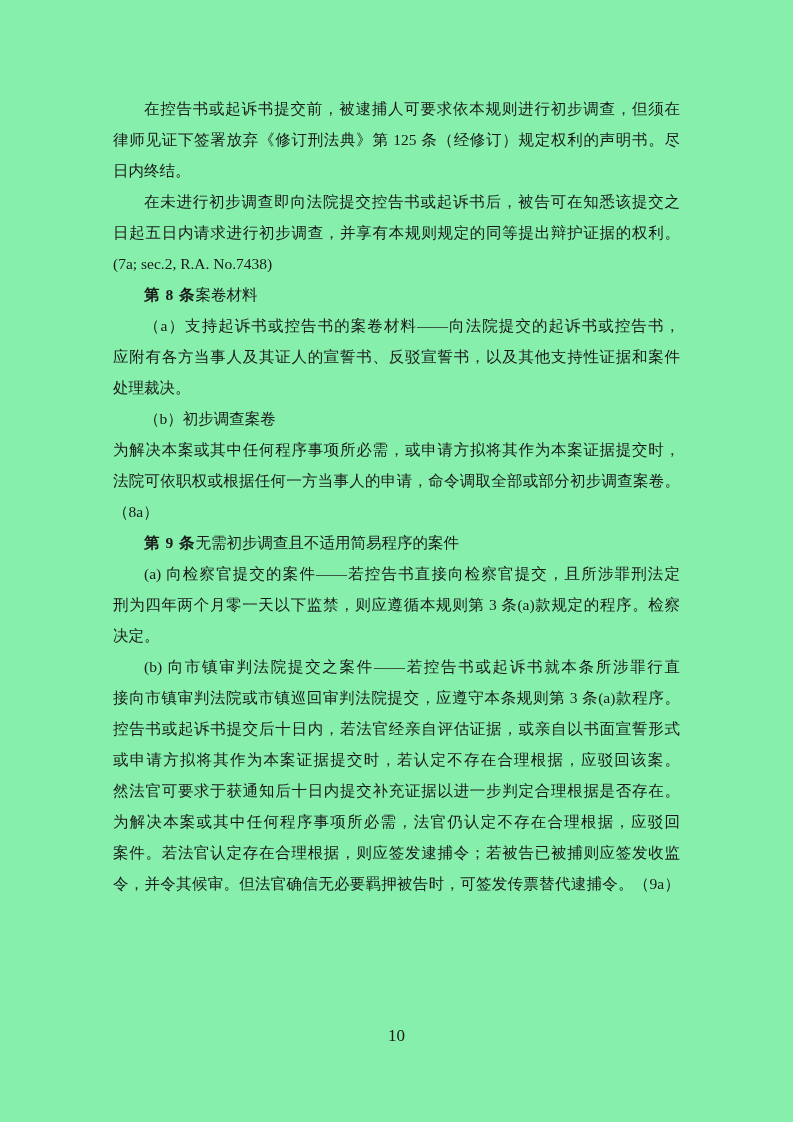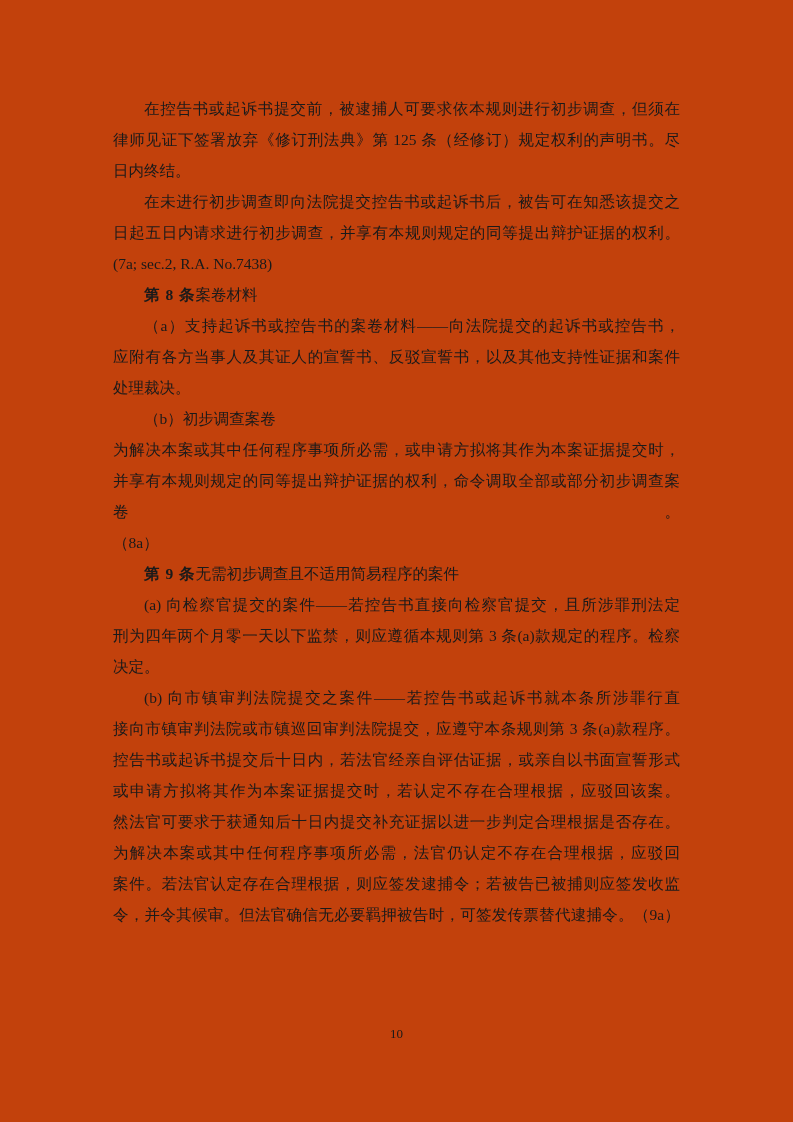--- a/index.html
+++ b/index.html
@@ -5,21 +5,21 @@
 <style>
   html, body {
     margin: 0;
     padding: 0;
     background: #ffffff;
   }
   .page {
     position: relative;
     width: 793px;
     height: 1122px;
-    background: #c2410c;
+    background: #86efac;
     overflow: hidden;
     font-family: "Liberation Serif", "DejaVu Serif", serif;
     color: #1a1a1a;
   }
   .text-block {
     position: absolute;
     left: 113px;
     top: 93px;
     width: 567px;
     font-size: 15.5px;
@@ -40,42 +40,42 @@
   .ln .b {
     font-weight: bold;
     letter-spacing: 1px;
   }
   .page-number {
     position: absolute;
     left: 0;
     right: 0;
     top: 1026px;
     text-align: center;
-    font-size: 13px;
+    font-size: 17px;
     color: #1a1a1a;
   }
 </style>
 </head>
 <body>
 
 <div class="page">
   <div class="text-block" id="text-block">
       <div class="ln indent">在控告书或起诉书提交前，被逮捕人可要求依本规则进行初步调查，但须在</div>
       <div class="ln">律师见证下签署放弃《修订刑法典》第 125 条（经修订）规定权利的声明书。尽</div>
       <div class="ln no-fill">日内终结。</div>
       <div class="ln indent">在未进行初步调查即向法院提交控告书或起诉书后，被告可在知悉该提交之</div>
       <div class="ln">日起五日内请求进行初步调查，并享有本规则规定的同等提出辩护证据的权利。</div>
       <div class="ln no-fill">(7a; sec.2, R.A. No.7438)</div>
       <div class="ln no-fill indent"><span class="b">第 8 条</span><span>案卷材料</span></div>
       <div class="ln indent">（a）支持起诉书或控告书的案卷材料——向法院提交的起诉书或控告书，</div>
       <div class="ln">应附有各方当事人及其证人的宣誓书、反驳宣誓书，以及其他支持性证据和案件</div>
       <div class="ln no-fill">处理裁决。</div>
       <div class="ln no-fill indent">（b）初步调查案卷</div>
       <div class="ln">为解决本案或其中任何程序事项所必需，或申请方拟将其作为本案证据提交时，</div>
-      <div class="ln">并享有本规则规定的同等提出辩护证据的权利，命令调取全部或部分初步调查案卷。</div>
+      <div class="ln">法院可依职权或根据任何一方当事人的申请，命令调取全部或部分初步调查案卷。</div>
       <div class="ln no-fill">（8a）</div>
       <div class="ln no-fill indent"><span class="b">第 9 条</span><span>无需初步调查且不适用简易程序的案件</span></div>
       <div class="ln indent">(a) 向检察官提交的案件——若控告书直接向检察官提交，且所涉罪刑法定</div>
       <div class="ln">刑为四年两个月零一天以下监禁，则应遵循本规则第 3 条(a)款规定的程序。检察</div>
       <div class="ln no-fill">决定。</div>
       <div class="ln indent">(b) 向市镇审判法院提交之案件——若控告书或起诉书就本条所涉罪行直</div>
       <div class="ln">接向市镇审判法院或市镇巡回审判法院提交，应遵守本条规则第 3 条(a)款程序。</div>
       <div class="ln">控告书或起诉书提交后十日内，若法官经亲自评估证据，或亲自以书面宣誓形式</div>
       <div class="ln">或申请方拟将其作为本案证据提交时，若认定不存在合理根据，应驳回该案。</div>
       <div class="ln">然法官可要求于获通知后十日内提交补充证据以进一步判定合理根据是否存在。</div>

